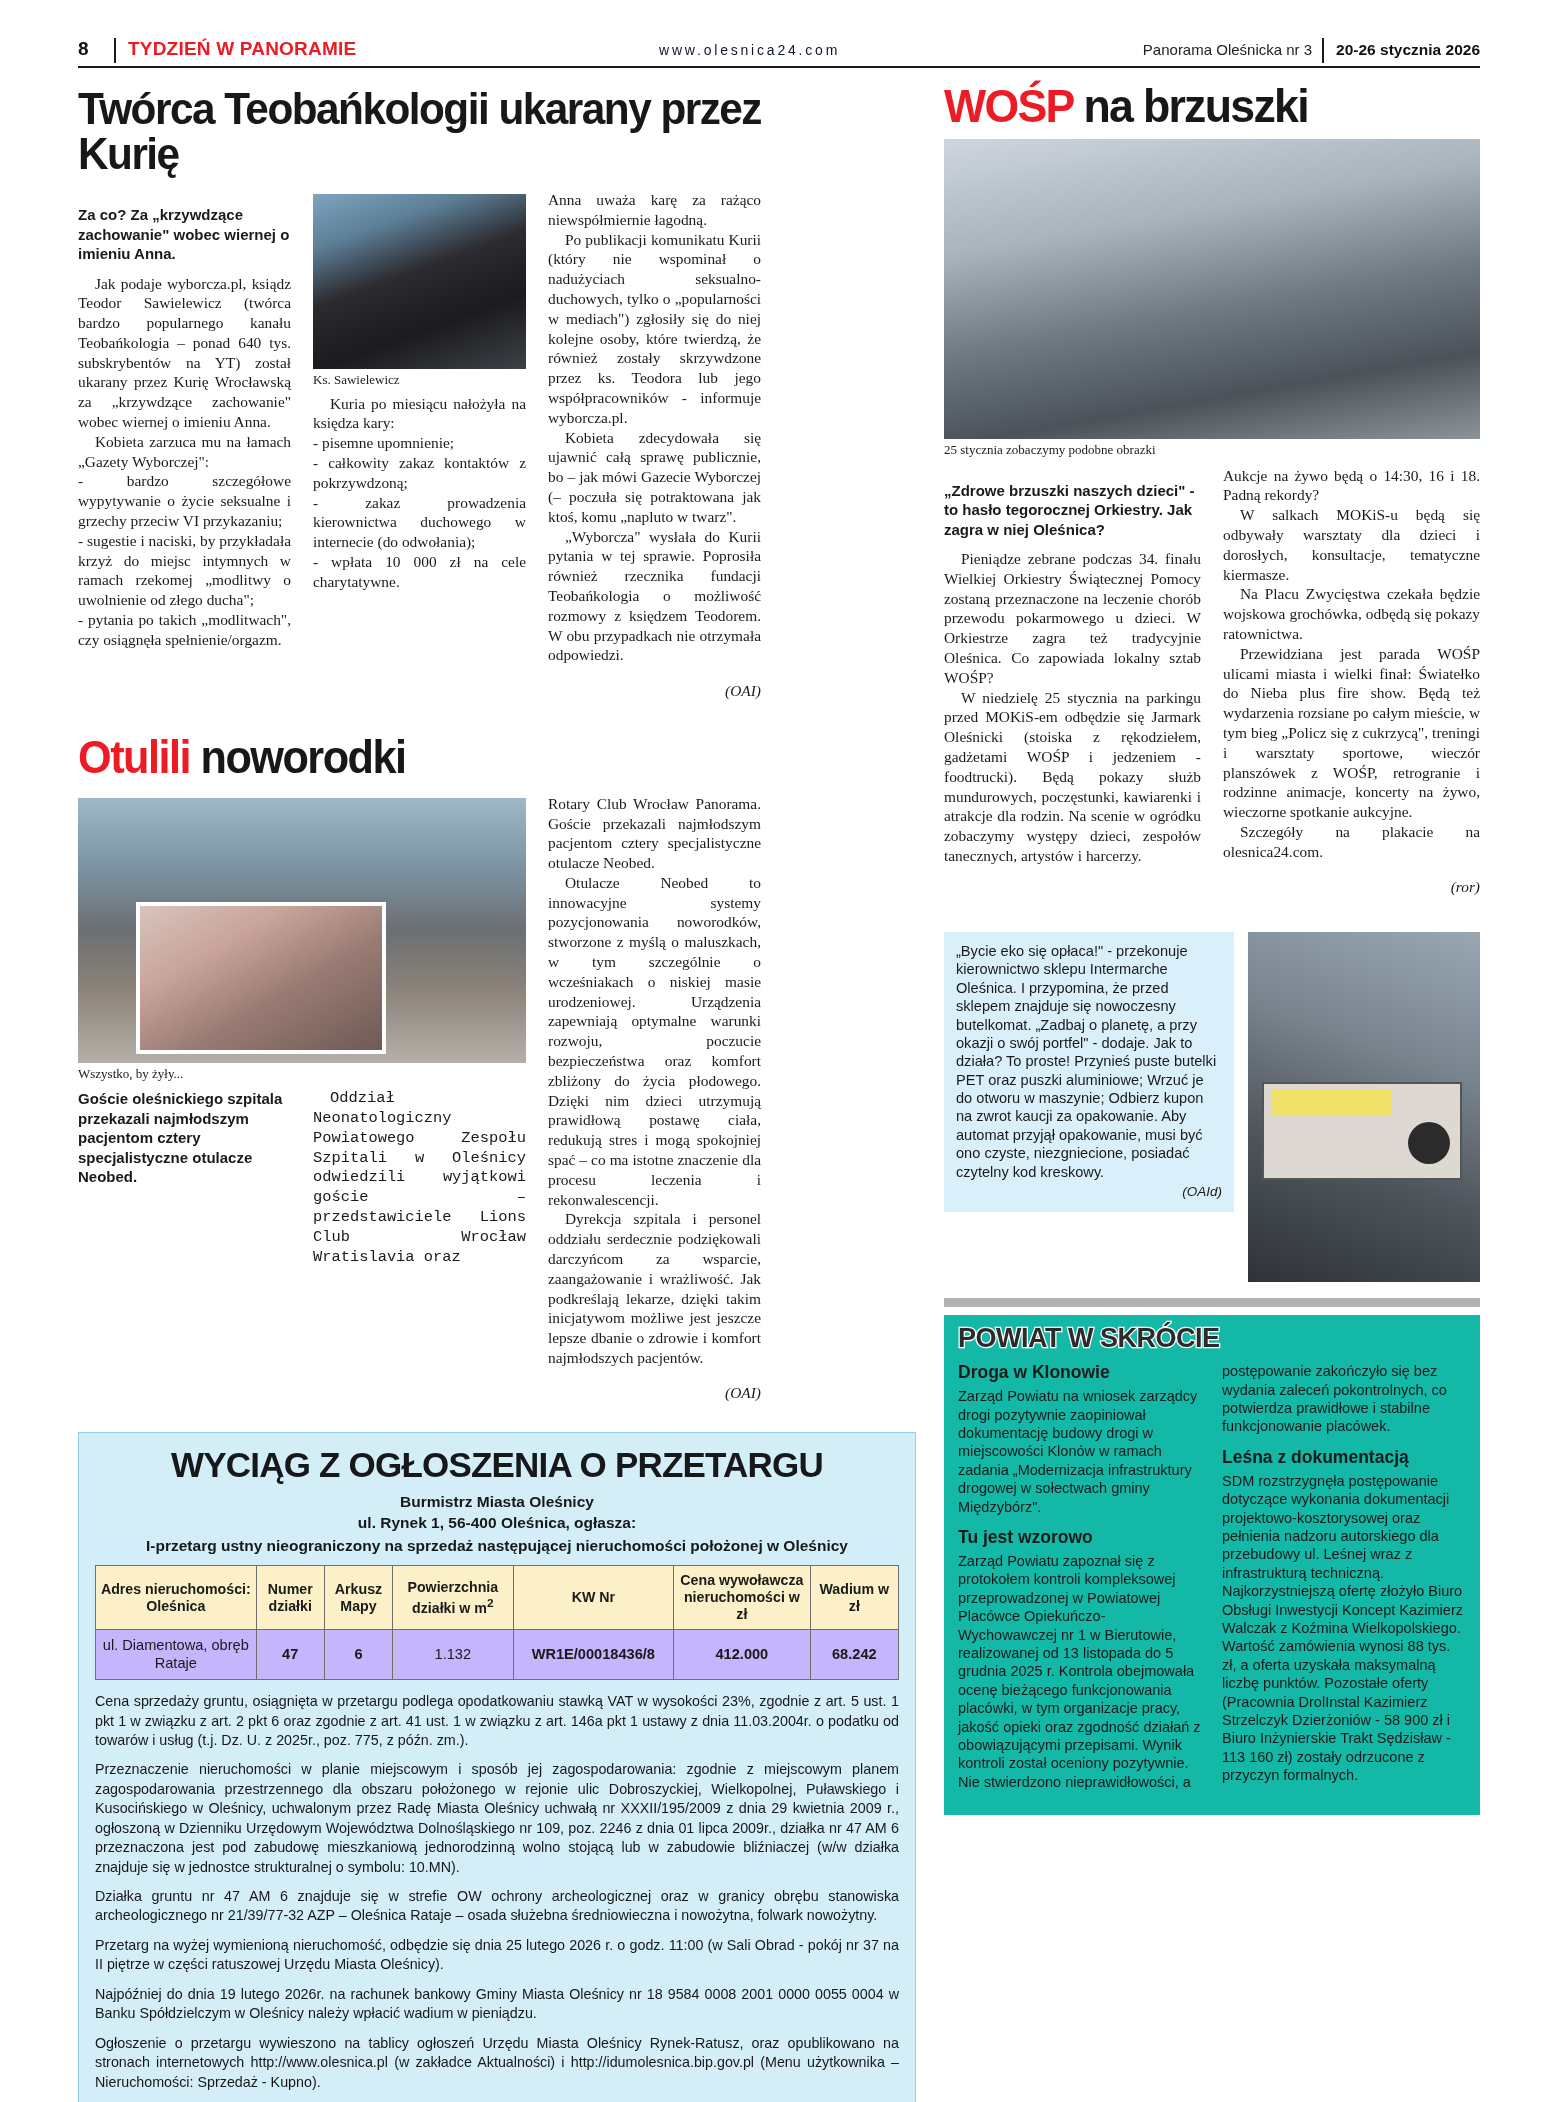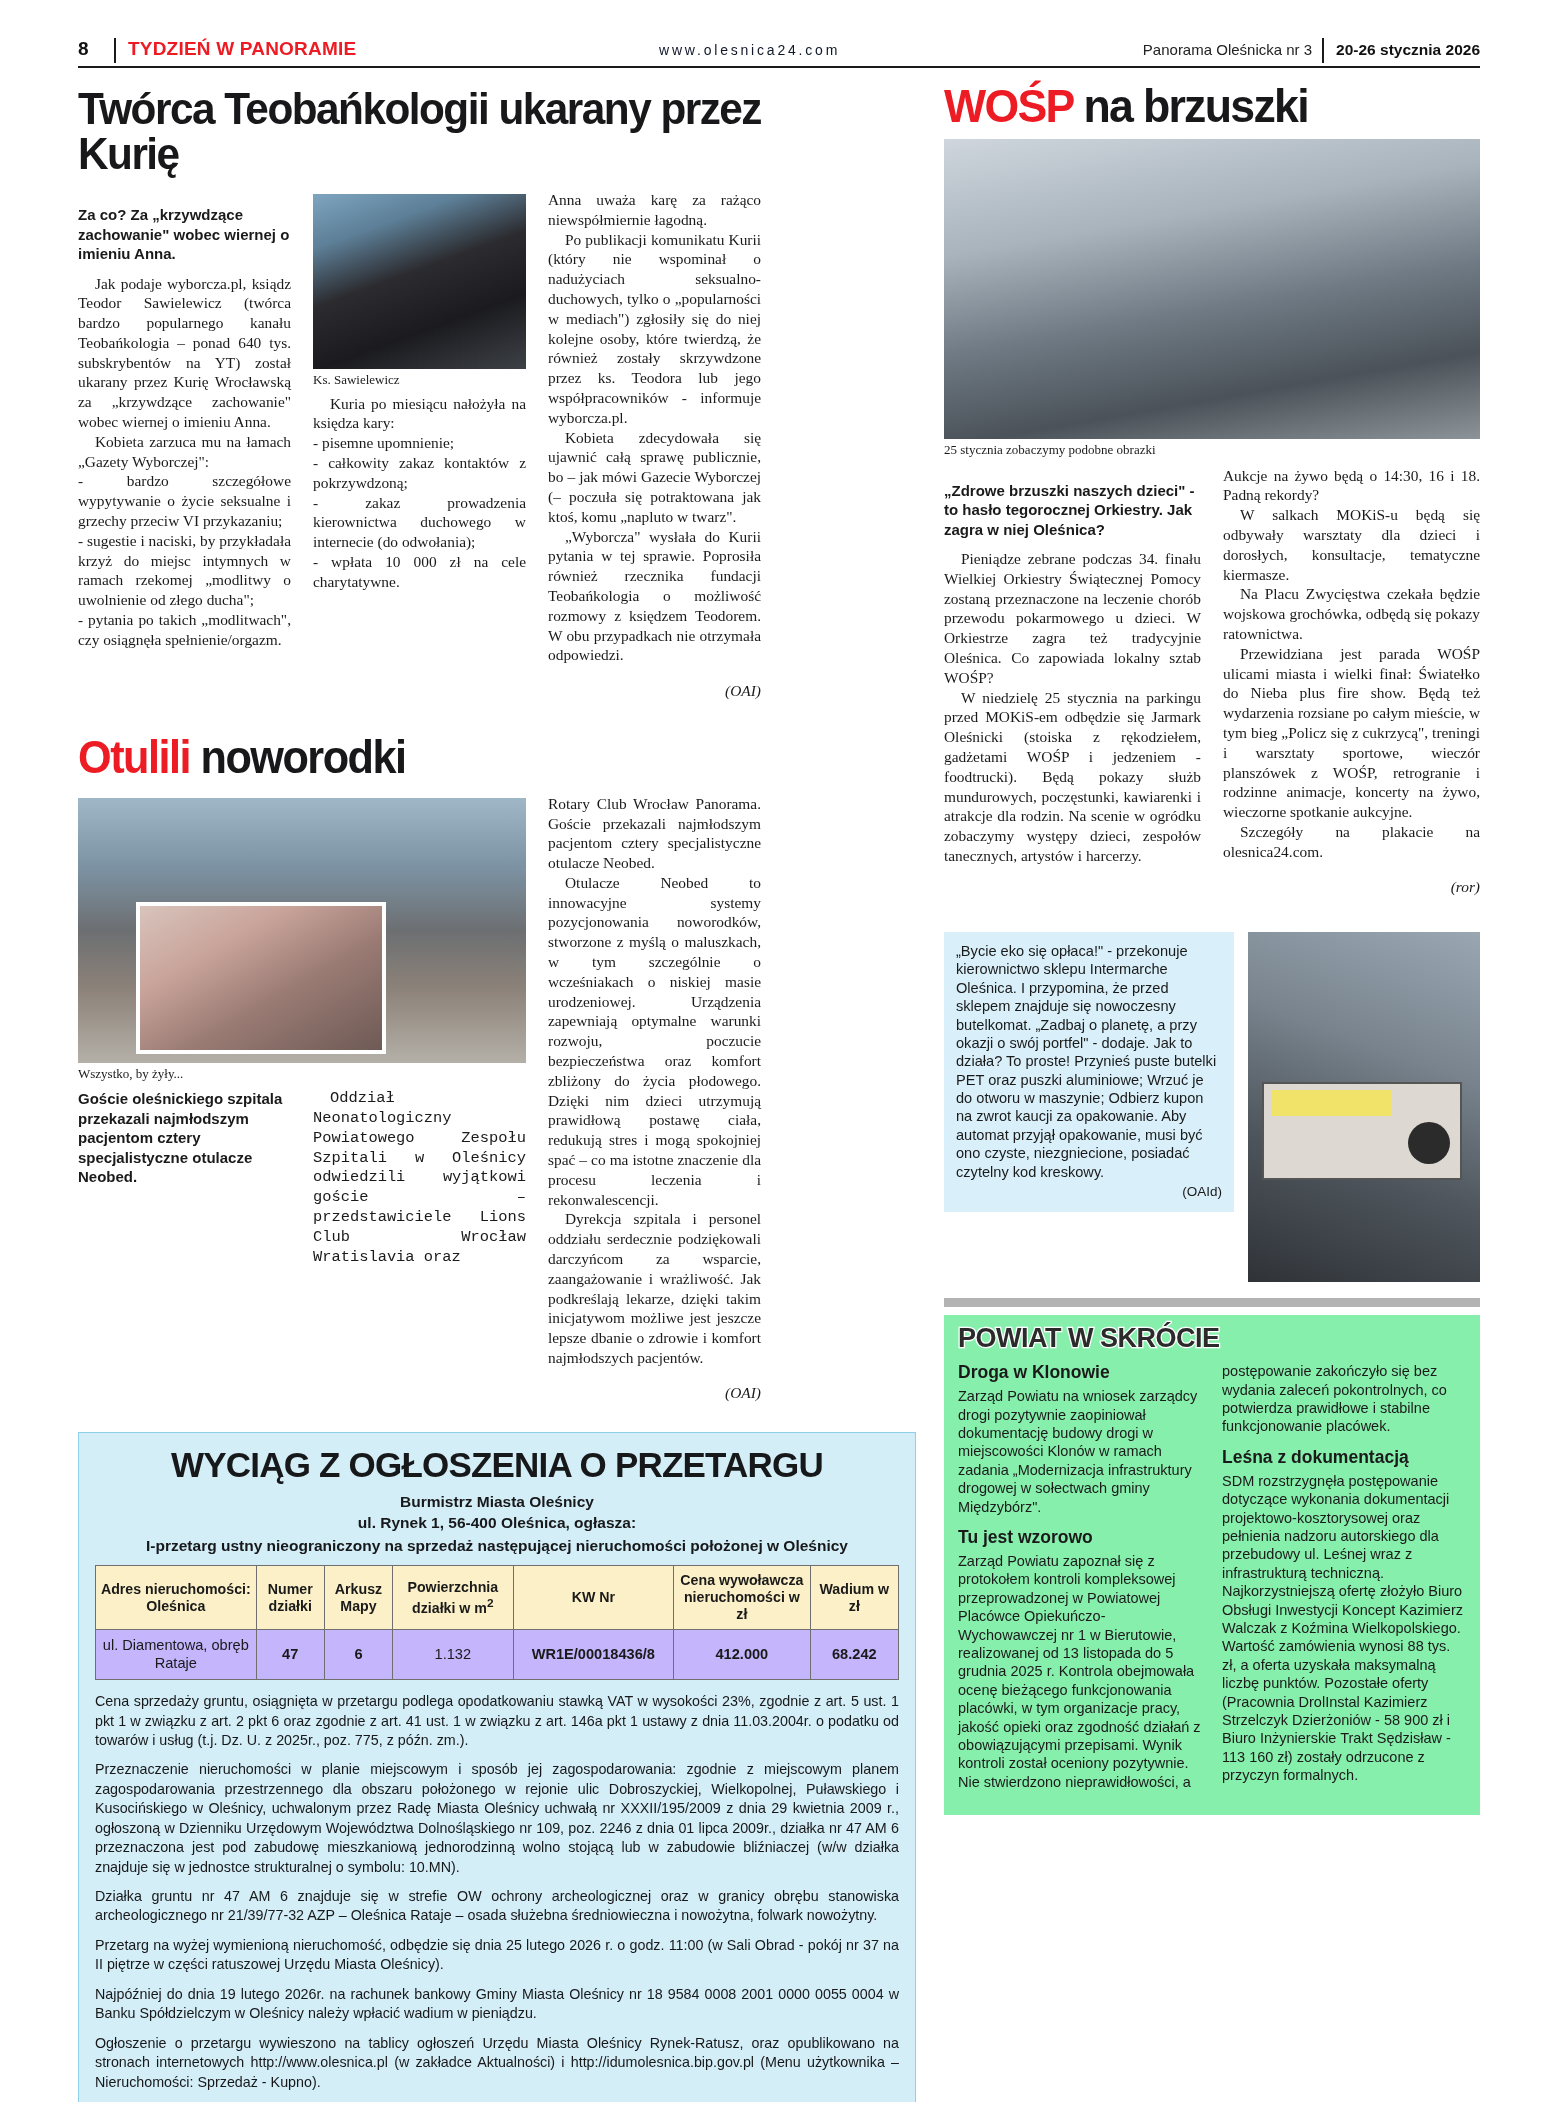--- a/index.html
+++ b/index.html
@@ -166,26 +166,26 @@
   }
   .ttd-body {
     background: #D9F0FA;
     font-family: "Liberation Sans", sans-serif;
     font-size: 14.6px;
     line-height: 1.26;
     padding: 10px 12px 12px 12px;
     text-align: left;
   }
   .ttd-body p { margin: 0; }
-  .ttd-sign { text-align: right; font-size: 13.5px; margin-top: 2px !important;}
+  .ttd-sign { text-align: right; font-style: italic; font-size: 13.5px; margin-top: 2px !important;}
 
   
   .pws-divider { height: 9px; background: #b3b3b3; margin: 16px 0 8px 0; }
   .pws {
-    background: #86efac;
+    background: #14b8a6;
     padding: 10px 14px 16px 14px;
   }
   .pws-title {
     font-family: "Liberation Sans", sans-serif;
     font-weight: bold;
     font-size: 27px;
     letter-spacing: -0.5px;
     color: #2b2b2b;
     -webkit-text-stroke: 2.5px #ffffff;
     paint-order: stroke fill;

